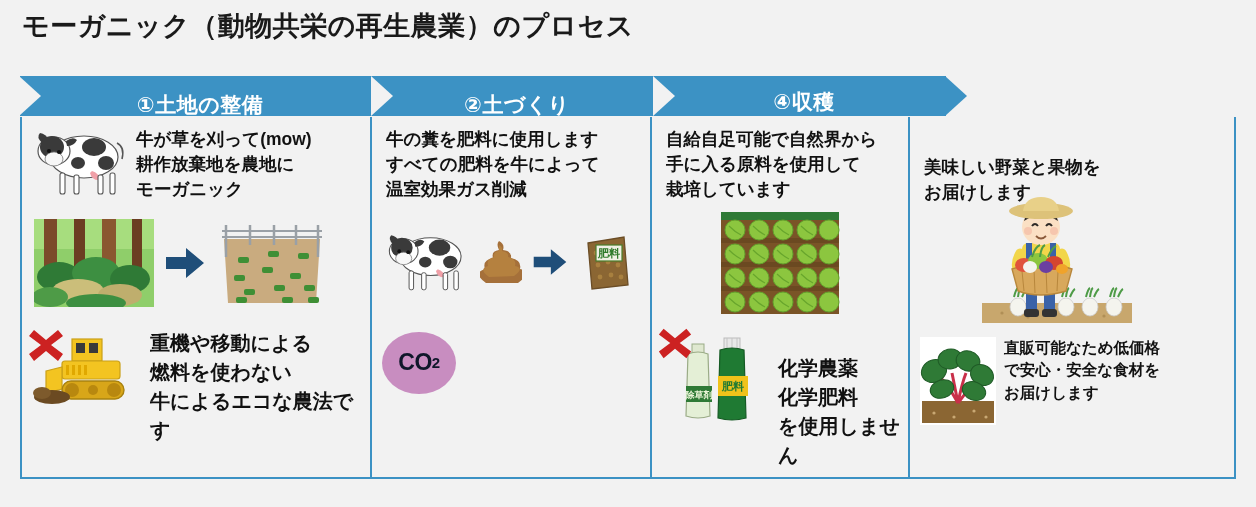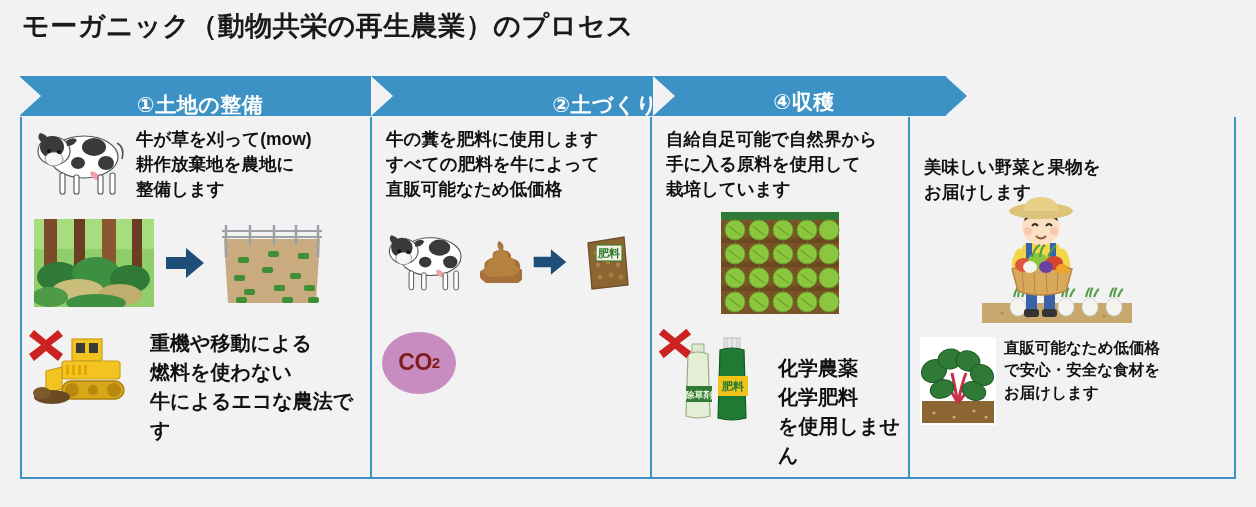--- a/index.html
+++ b/index.html
@@ -71,21 +71,21 @@
   .chev .point {
     position: absolute;
     right: -21px;
     top: 0;
     width: 22px;
     height: 40px;
     z-index: 1;
   }
   .chev .point svg { display: block; }
   #chev-1 { width: 352px; }
-  #chev-2 { width: 282px; justify-content: flex-end; }
+  #chev-2 { width: 282px; }
   #chev-3 { width: 290px; }
   #chev-4 { width: 292px; align-items: flex-end; }
 
   
   #panel {
     position: absolute;
     left: 20px;
     top: 117px;
     width: 1216px;
     height: 362px;
@@ -154,21 +154,21 @@
   
   .co2 {
     flex: none;
     width: 74px;
     height: 62px;
     border-radius: 50%;
     background: #c88dc0;
     display: flex;
     align-items: center;
     justify-content: center;
-    color: #7f1d1d;
+    color: #0f172a;
     font-size: 23px;
     font-weight: bold;
     letter-spacing: -0.5px;
     margin-top: 4px;
   }
   .co2 sub { font-size: 15px; vertical-align: baseline; }
   .overlap-x { position: relative; }
   .overlap-x .xmark {
     position: absolute;
     left: -6px;
@@ -250,21 +250,21 @@
           <path d="M60 44 q7 2 8 9 q-8 1 -10 -7 z" fill="#f0a0a8"></path>
           <rect x="28" y="46" width="5" height="21" rx="2" fill="#ffffff" stroke="#555" stroke-width="1.1"></rect>
           <rect x="42" y="48" width="5" height="19" rx="2" fill="#ffffff" stroke="#555" stroke-width="1.1"></rect>
           <rect x="66" y="48" width="5" height="19" rx="2" fill="#ffffff" stroke="#555" stroke-width="1.1"></rect>
           <rect x="78" y="46" width="5" height="21" rx="2" fill="#ffffff" stroke="#555" stroke-width="1.1"></rect>
           <path d="M85 16 q8 4 5 16" stroke="#555" stroke-width="1.6" fill="none"></path>
         </svg>
       </span>
       <span class="blurb">牛が草を刈って(mow)
 耕作放棄地を農地に
-整備します</span>
+モーガニック</span>
     </div>
 
     <div class="col-mid">
 
       <span class="art">
         <svg width="120" height="88" viewBox="0 0 120 88">
           <rect width="120" height="88" fill="#8fce6a"></rect>
           <rect y="0" width="120" height="30" fill="#a7dd7e"></rect>
           <rect x="10" y="0" width="13" height="70" fill="#7b4a2a"></rect>
           <rect x="40" y="0" width="11" height="66" fill="#6b3d22"></rect>
@@ -348,21 +348,21 @@
 燃料を使わない
 牛によるエコな農法です</span>
     </div>
   </div>
 
   <div class="col" id="col-2">
 
     <div class="col-top no-icon">
       <span class="blurb">牛の糞を肥料に使用します
 すべての肥料を牛によって
-直販可能なため低価格</span>
+温室効果ガス削減</span>
     </div>
 
     <div class="col-mid">
       <span class="art">
         <svg width="86" height="66" viewBox="0 0 96 72">
           <ellipse cx="52" cy="30" rx="34" ry="21" fill="#ffffff" stroke="#555" stroke-width="1.2"></ellipse>
           <ellipse cx="22" cy="24" rx="16" ry="14" fill="#ffffff" stroke="#555" stroke-width="1.2"></ellipse>
           <path d="M10 16 q-6 -6 -2 -10 q6 1 9 7 z" fill="#3a3a3a"></path>
           <path d="M34 14 q7 -5 11 -1 q-3 6 -10 6 z" fill="#3a3a3a"></path>
           <ellipse cx="20" cy="20" rx="12" ry="11" fill="#3a3a3a"></ellipse>

